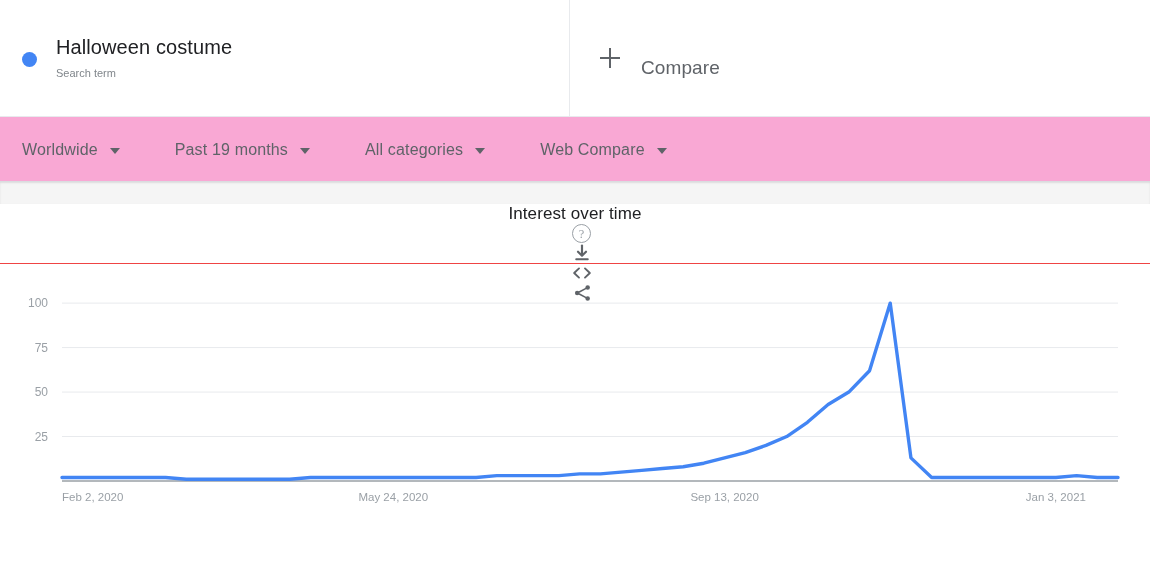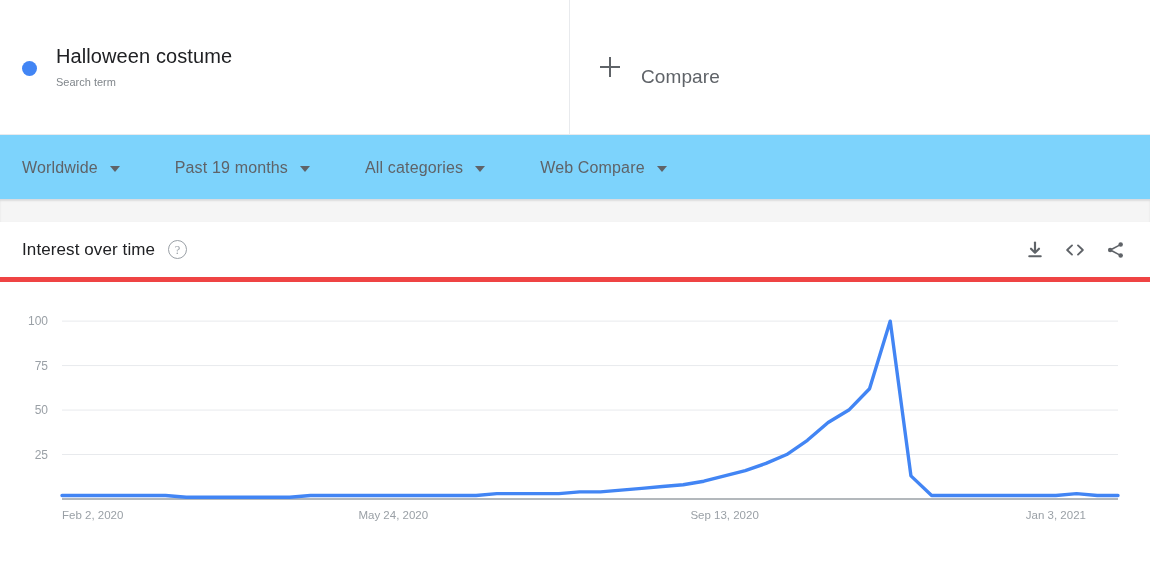--- a/index.html
+++ b/index.html
@@ -13,21 +13,21 @@
     background: #ffffff;
     font-family: "Liberation Sans", sans-serif;
     color: #202124;
     overflow: hidden;
     -webkit-font-smoothing: antialiased;
   }
 
   
   .term-bar {
     display: flex;
-    height: 135px;
+    height: 117px;
     border-bottom: 1px solid #e8eaed;
     box-sizing: border-box;
   }
   .term-card {
     width: 570px;
     box-sizing: border-box;
     border-right: 1px solid #e8eaed;
     display: flex;
     align-items: center;
     padding-left: 22px;
@@ -91,21 +91,21 @@
     margin-top: 20px;
   }
 
   
   .filter-bar {
     height: 65px;
     display: flex;
     align-items: center;
     padding-left: 22px;
     box-sizing: border-box;
-    background: #7dd3fc;
+    background: #f9a8d4;
     position: relative;
   }
   .filter-bar:after {
     content: "";
     position: absolute;
     left: 0; right: 0; bottom: 0;
     height: 1px;
     background: #dadce0;
   }
   .filter {
@@ -141,21 +141,22 @@
     height: 366px;
     position: relative;
     box-sizing: border-box;
   }
   .card-header {
     height: 60px;
     display: flex;
     align-items: center;
     padding: 0 22px 0 22px;
     box-sizing: border-box;
-    border-bottom: 5px solid #ef4444;
+    border-bottom: 1px solid #ef4444;
+    flex-direction: column;
   }
   .card-title {
     font-size: 17px;
     color: #202124;
     letter-spacing: 0.1px;
   }
   .help-icon {
     width: 19px;
     height: 19px;
     border-radius: 50%;

